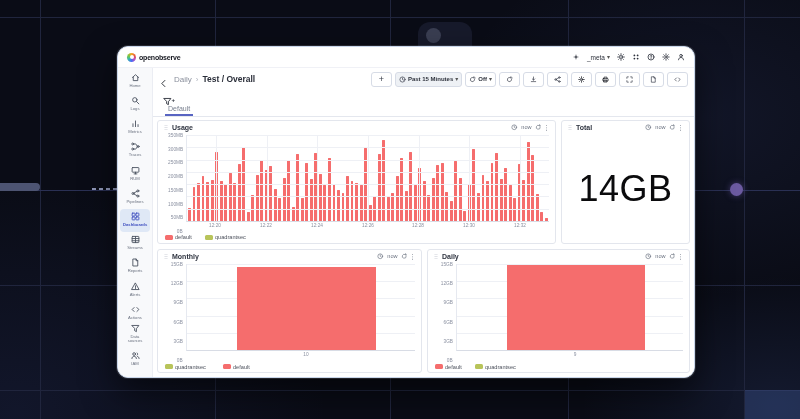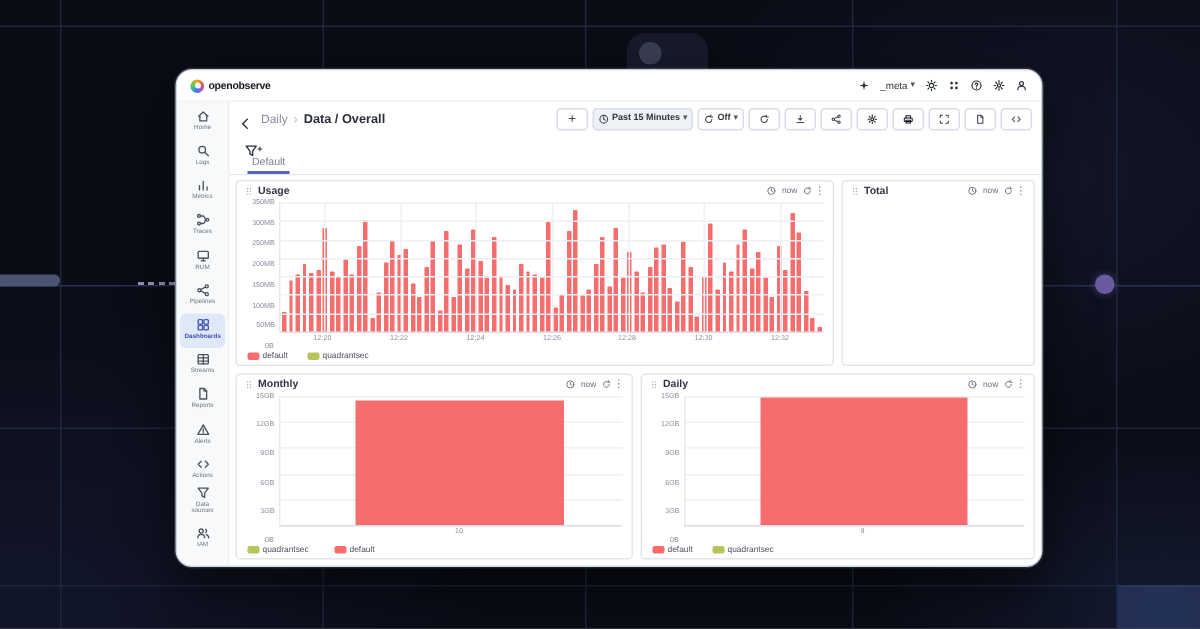--- a/index.html
+++ b/index.html
@@ -315,21 +315,21 @@
     <div class="content">
 
       <div class="hdr">
         <span class="backbtn"><span class="ic">
               <svg viewBox="0 0 16 16">
                 <path d="M10.5 2.5 5 8l5.5 5.5" stroke="currentColor" stroke-width="1.6" fill="none" stroke-linecap="round" stroke-linejoin="round"></path>
               </svg>
             </span></span>
         <span class="crumb-parent">Daily</span>
         <span class="crumb-sep">›</span>
-        <span class="crumb-current">Data / Overall</span>
+        <span class="crumb-current">Test / Overall</span>
 
         <div class="toolbar">
           <span class="btn">
               <span class="plus-glyph">+</span>
             </span>
           <span class="btn pill">
             <span class="ic">
                 <svg viewBox="0 0 16 16">
                   <circle cx="8" cy="8" r="5.9" stroke="currentColor" stroke-width="1.6" fill="none" stroke-linecap="round" stroke-linejoin="round"></circle>
                   <path d="M8 4.6V8l2.4 1.5" stroke="currentColor" stroke-width="1.6" fill="none" stroke-linecap="round" stroke-linejoin="round"></path>
@@ -615,20 +615,23 @@
                   </span>
                 <span class="now-lb">now</span>
                 <span class="ic">
                     <svg viewBox="0 0 16 16">
                       <path d="M12.8 8A4.8 4.8 0 1 1 11 4.3M11.2 1.6v3h3" stroke="currentColor" stroke-width="1.6" fill="none" stroke-linecap="round" stroke-linejoin="round"></path>
                     </svg>
                   </span>
                 <span class="kebab">⋮</span>
               </span>
             </div>
+            <div class="total-body">
+              <span class="total-value">14GB</span>
+            </div>
           </div>
         </div>
 
         <div class="dashrow">
 
           <div class="panel p-monthly" id="panel-monthly">
             <div class="p-hdr">
               <span class="ic drag">
                   <svg viewBox="0 0 16 16">
                     <circle cx="5.5" cy="3" r="1.2" fill="currentColor"></circle>

